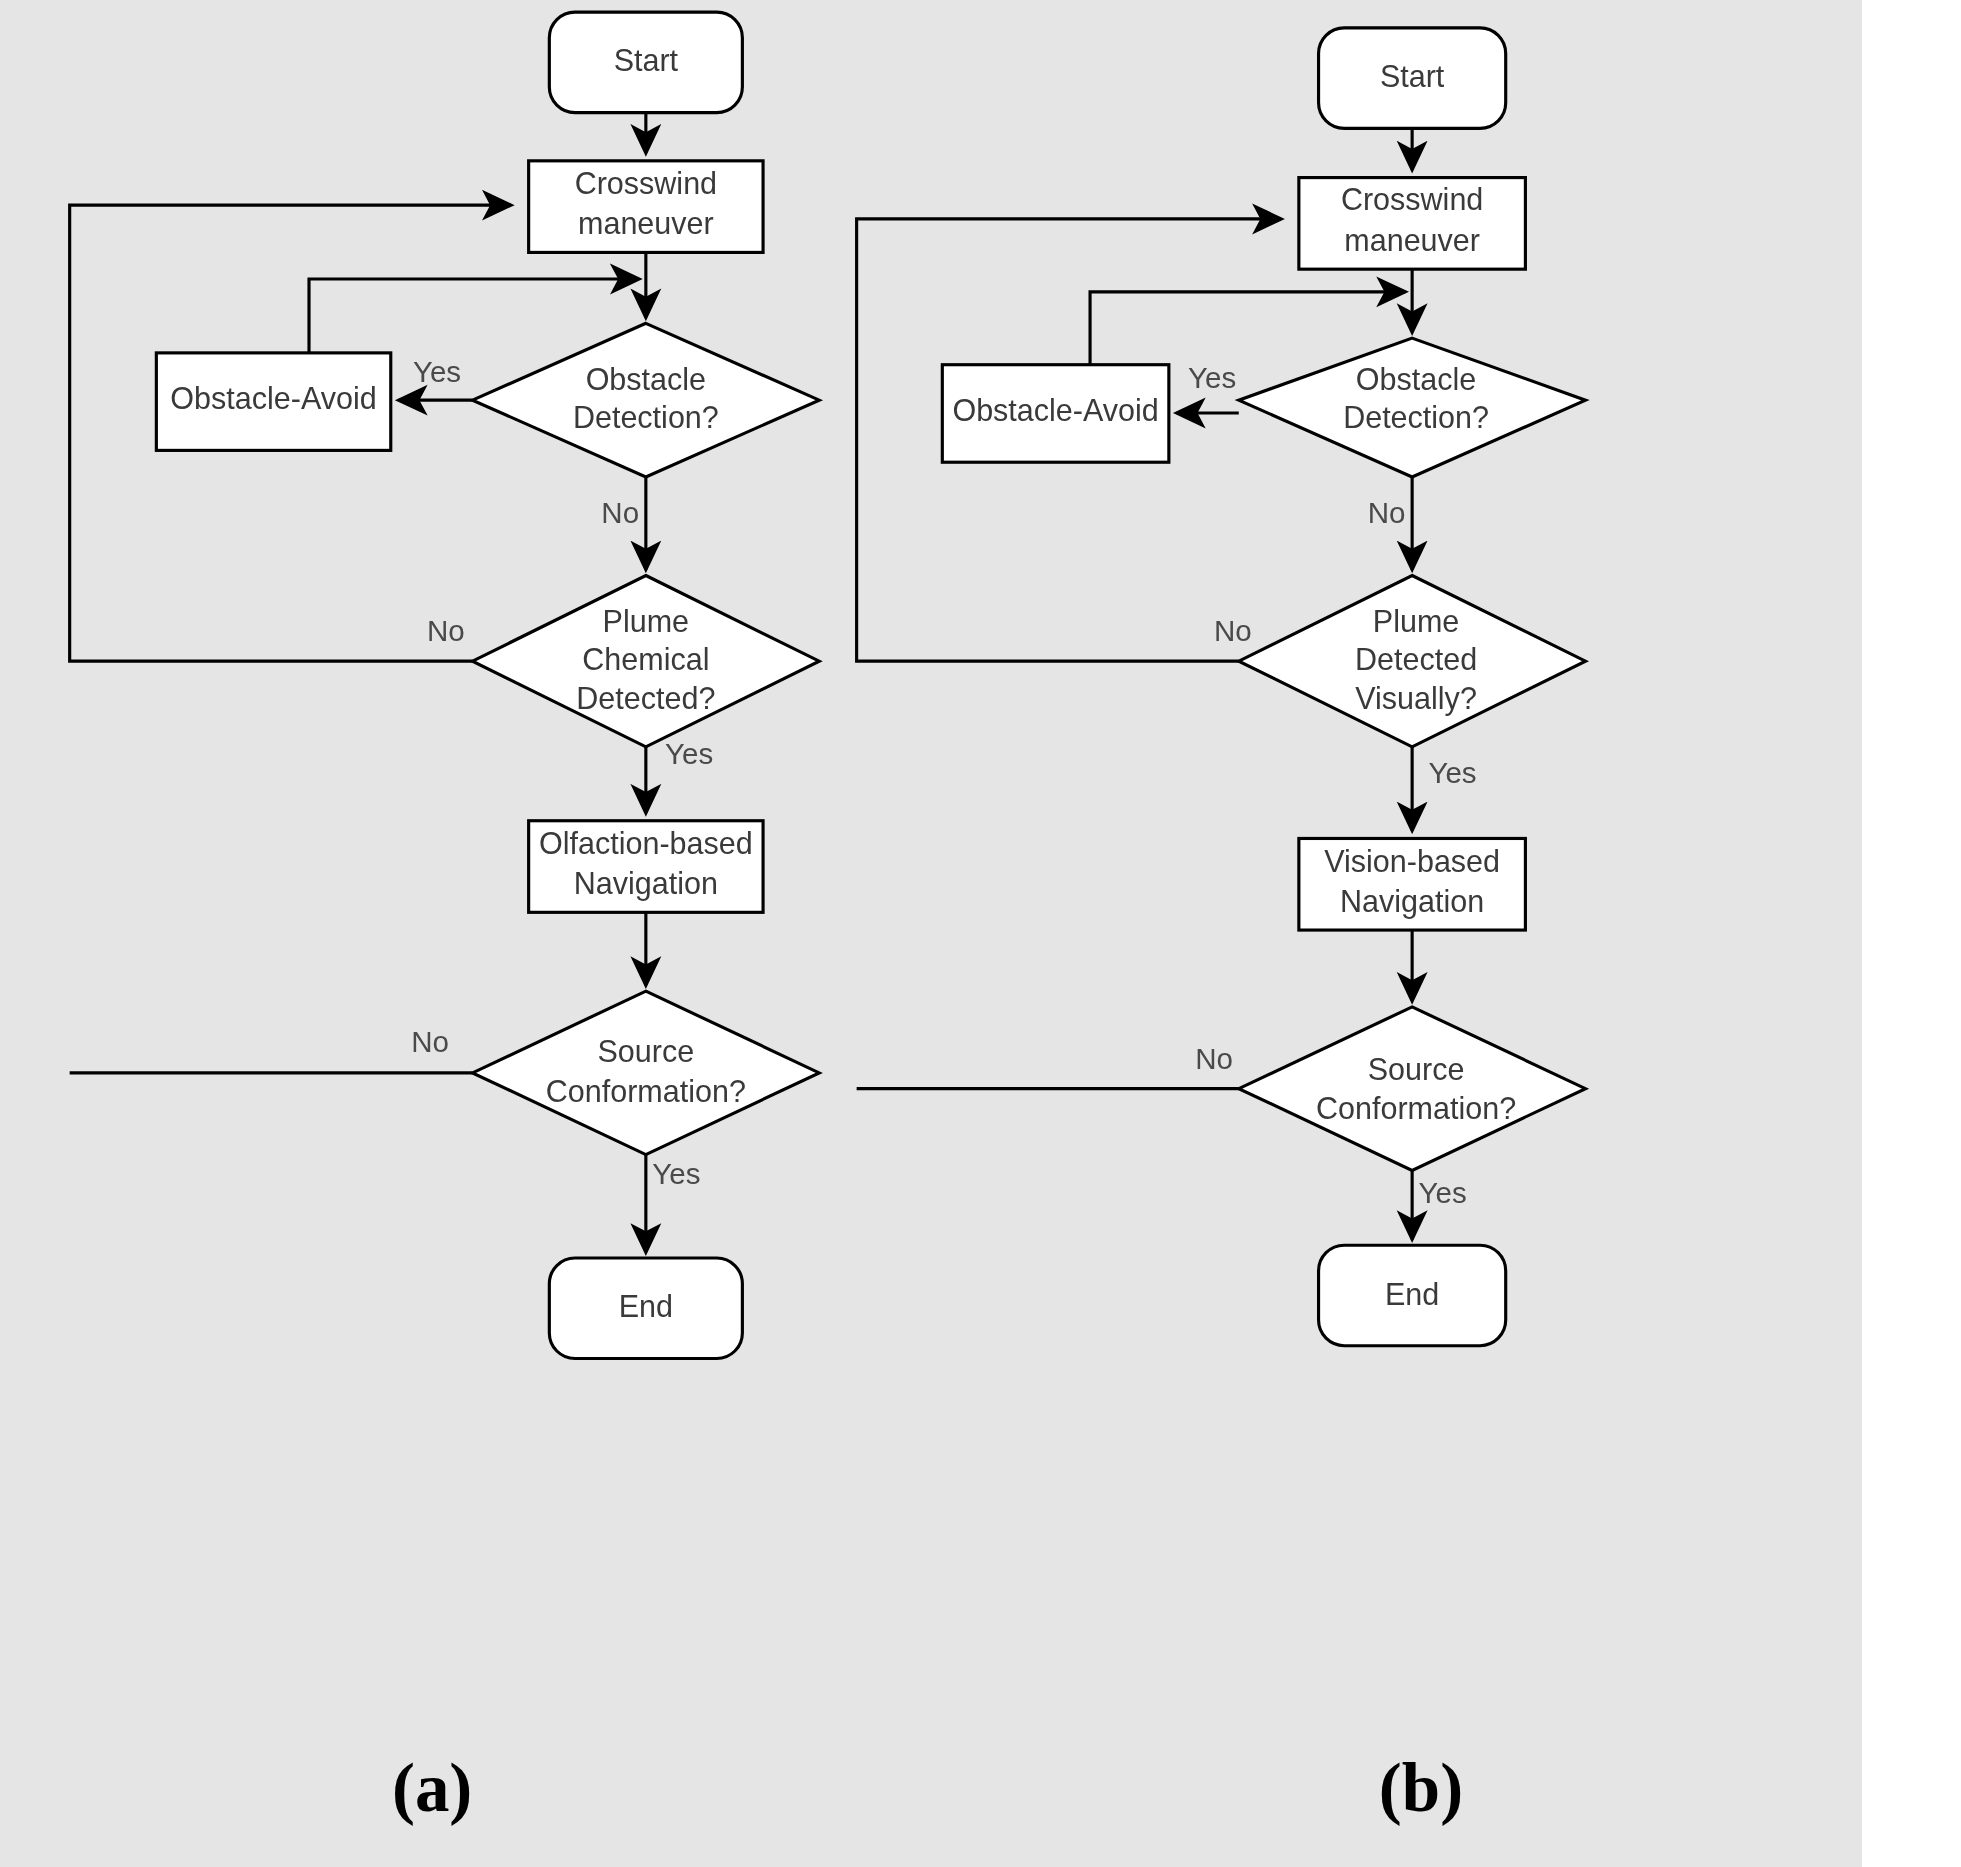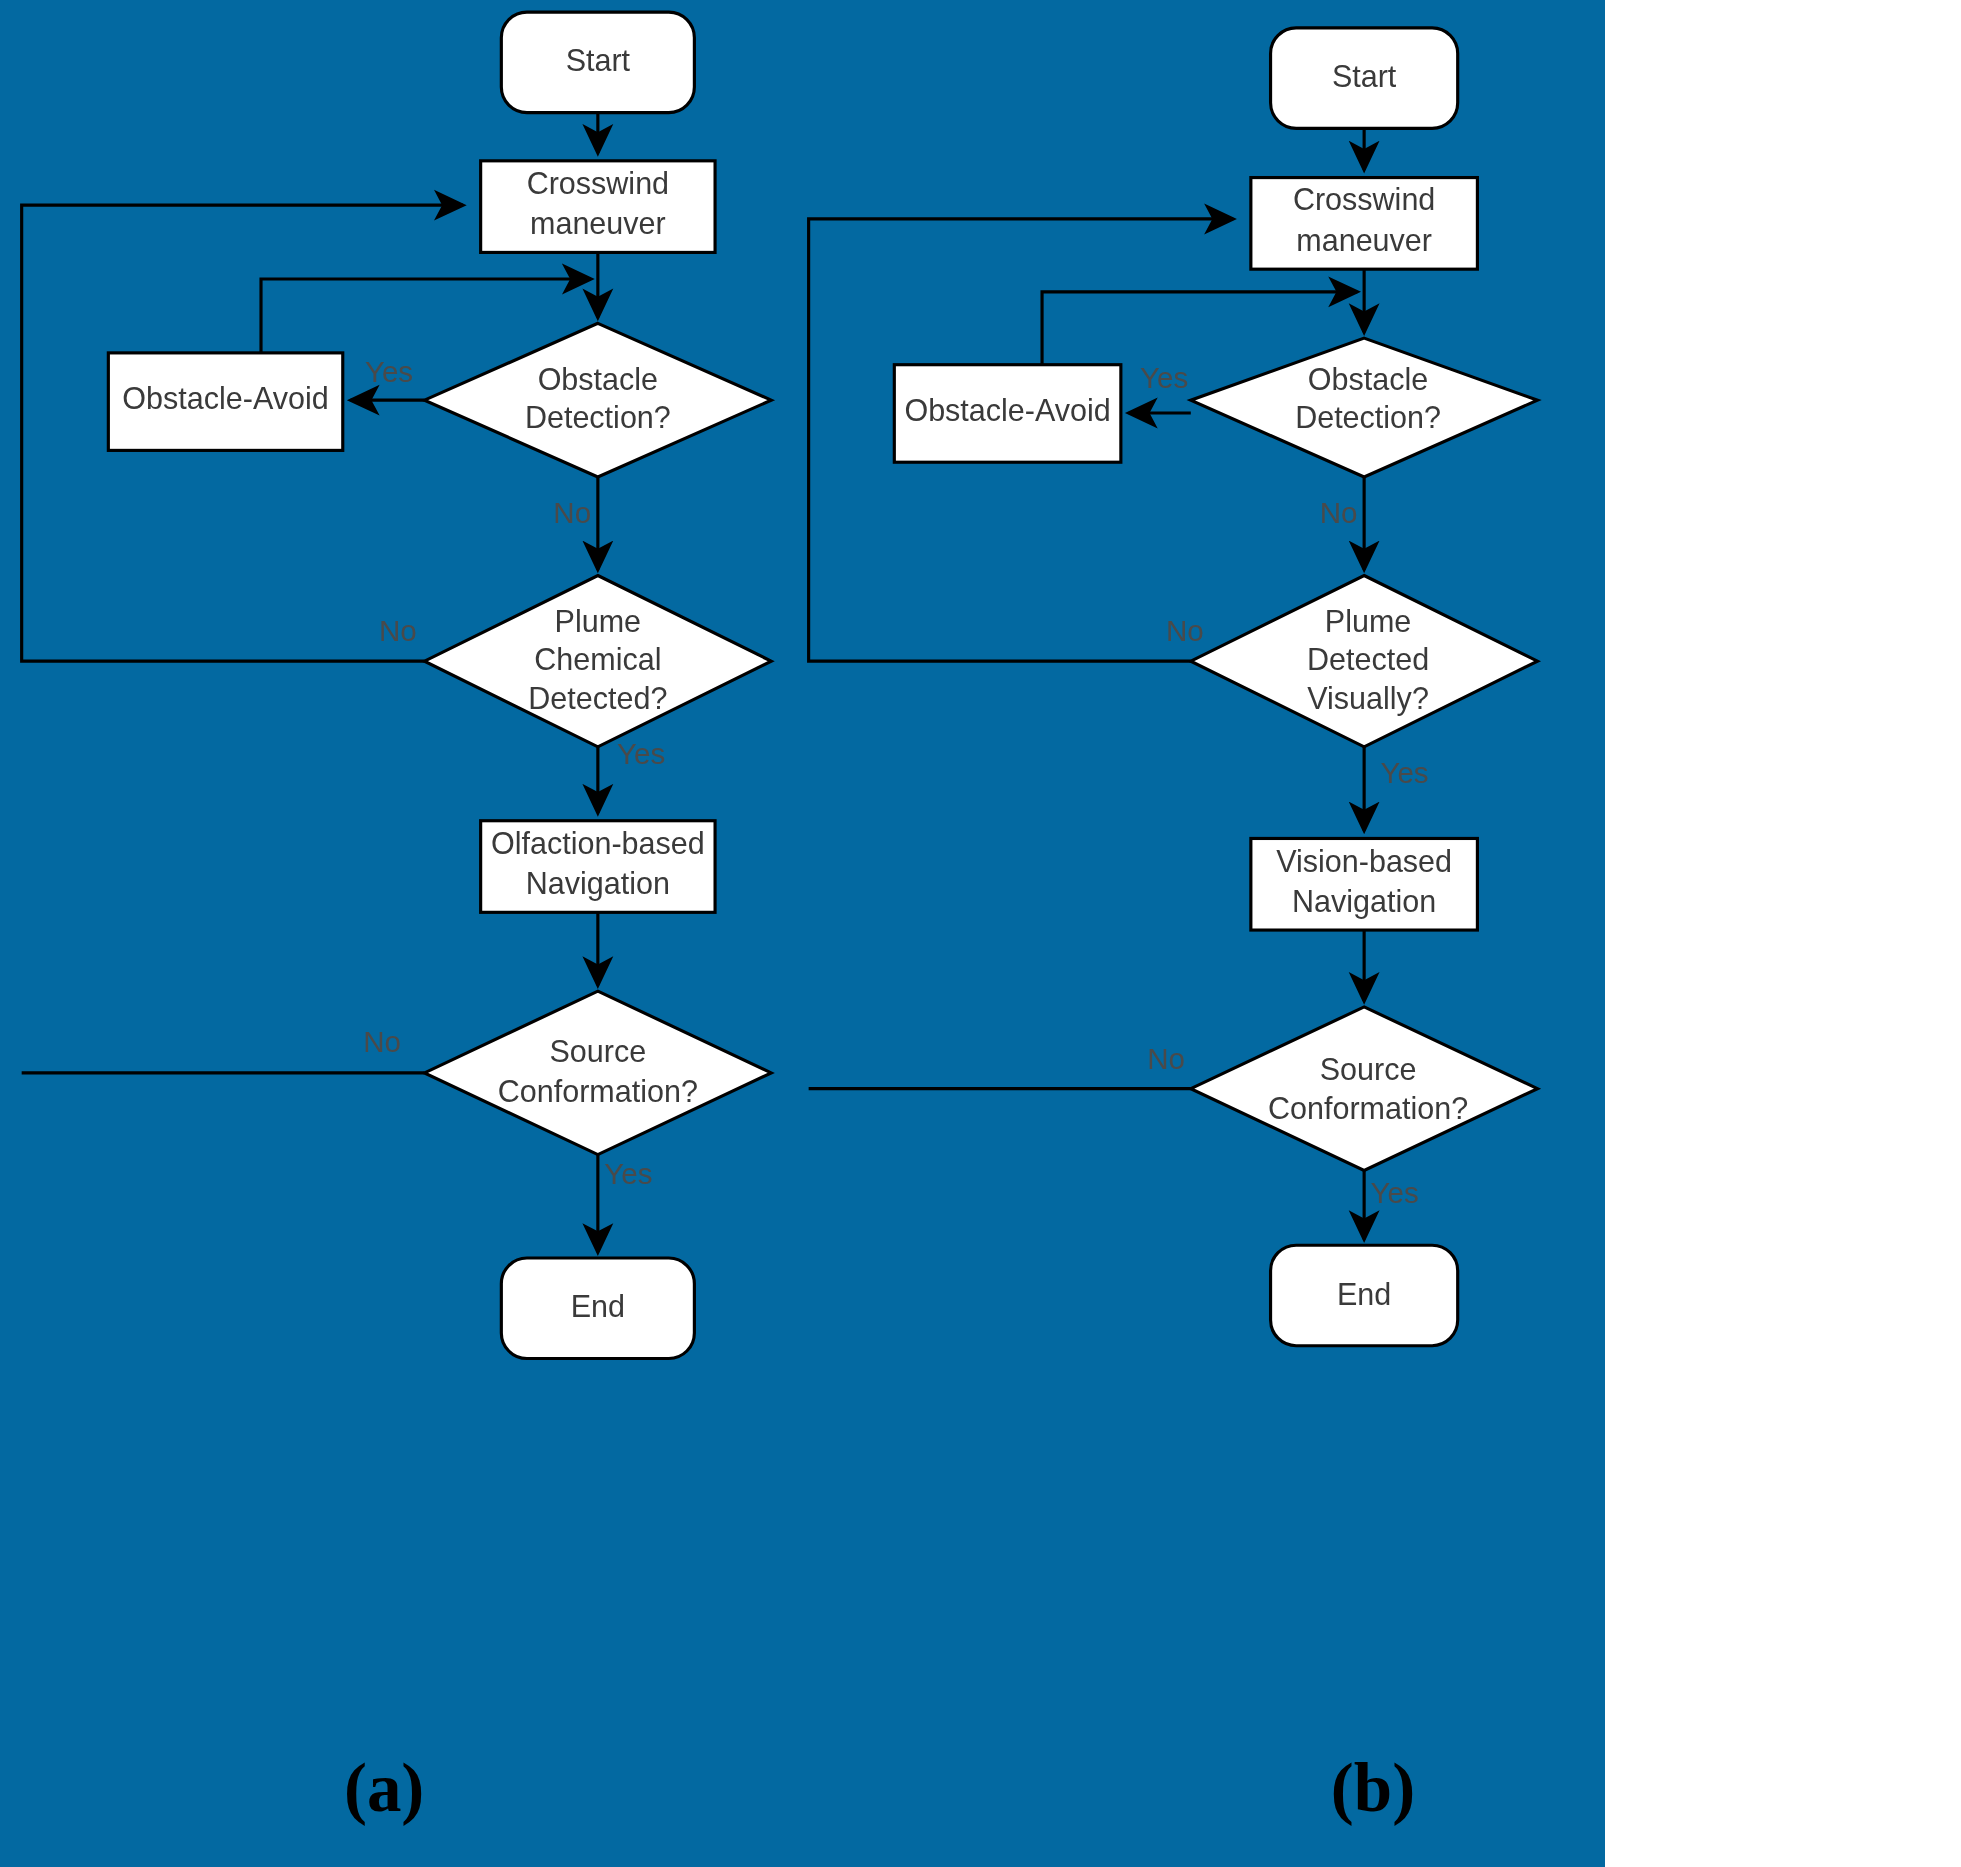--- a/index.html
+++ b/index.html
@@ -1,17 +1,17 @@
 <!DOCTYPE html>
 <html><head>
 <meta charset="utf-8">
 <style>
   html,body{margin:0;padding:0;background:#ffffff;}
   body{width:1961px;height:1868px;font-family:"Liberation Sans",sans-serif;overflow:hidden;}
-  #stage{position:relative;width:1605px;height:1868px;background:#0369a1;}
+  #stage{position:relative;width:1814px;height:1868px;background:#e5e5e5;padding-left:48px;}
   svg{display:block;}
   .shape{fill:#ffffff;stroke:#000000;stroke-width:3.2;}
   .shape-round{fill:#ffffff;stroke:#000000;stroke-width:3.2;}
   .conn{fill:none;stroke:#000000;stroke-width:3.2;stroke-linecap:butt;stroke-linejoin:miter;}
   .nodetext{font-family:"Liberation Sans",sans-serif;font-size:31px;fill:#3a3a3a;text-anchor:middle;dominant-baseline:middle;}
   .edgelabel{font-family:"Liberation Sans",sans-serif;font-size:30px;fill:#4a4a4a;text-anchor:middle;dominant-baseline:middle;}
   .panellabel{font-family:"Liberation Serif",serif;font-size:70px;font-weight:bold;fill:#000000;text-anchor:middle;dominant-baseline:middle;}
 </style>
 </head>
 <body>

